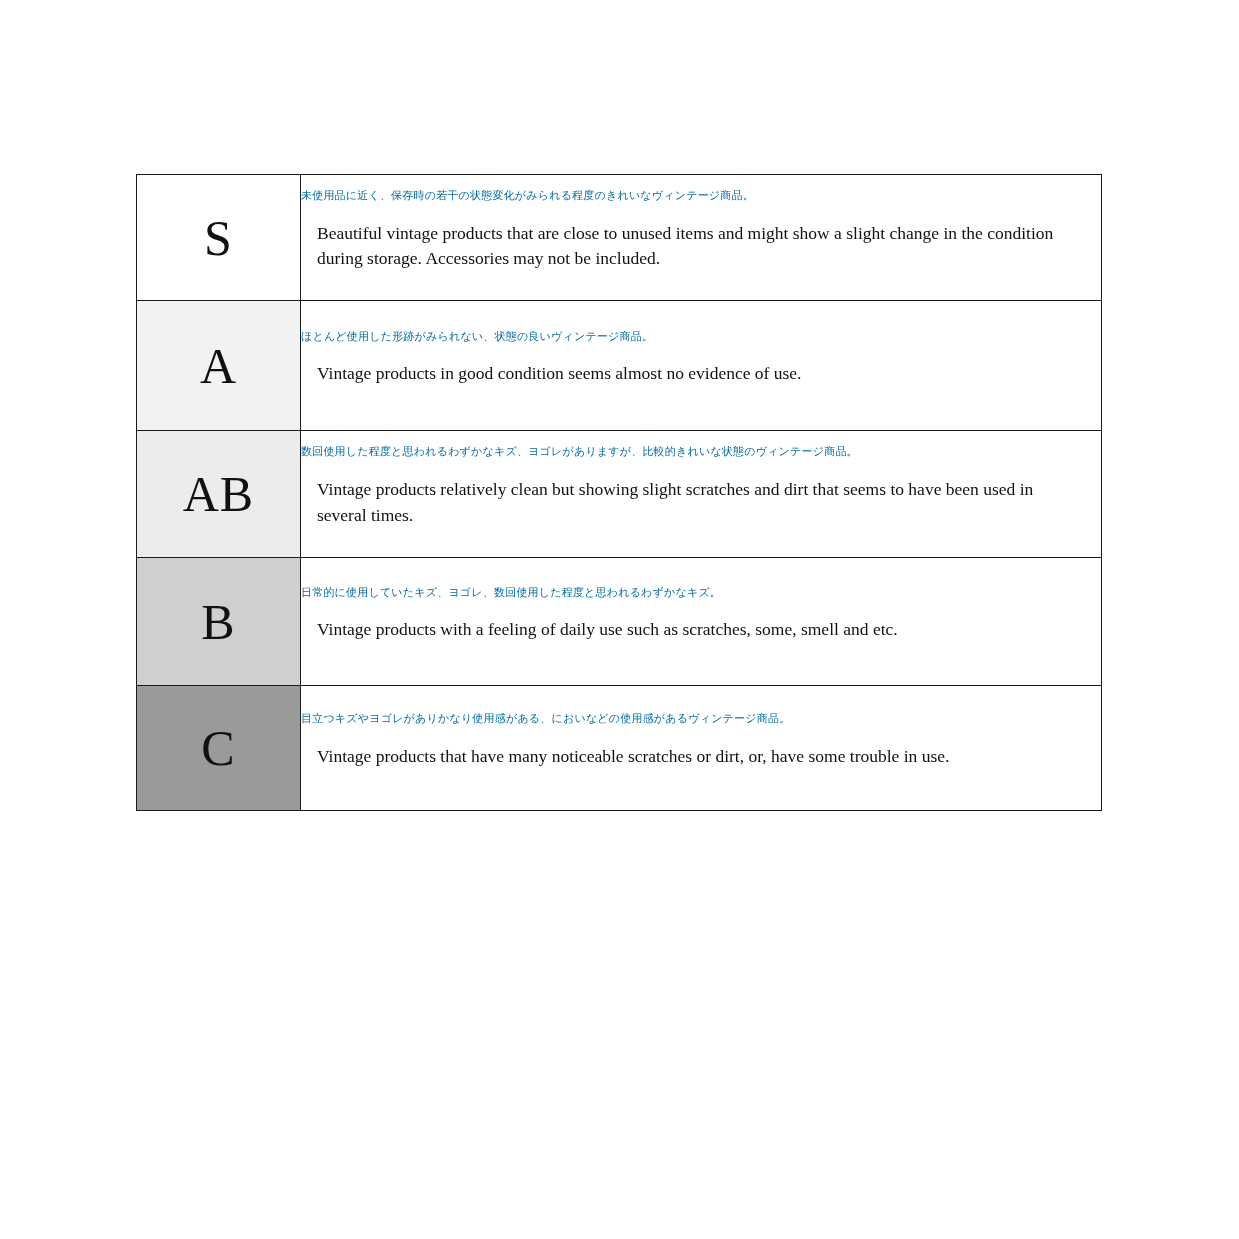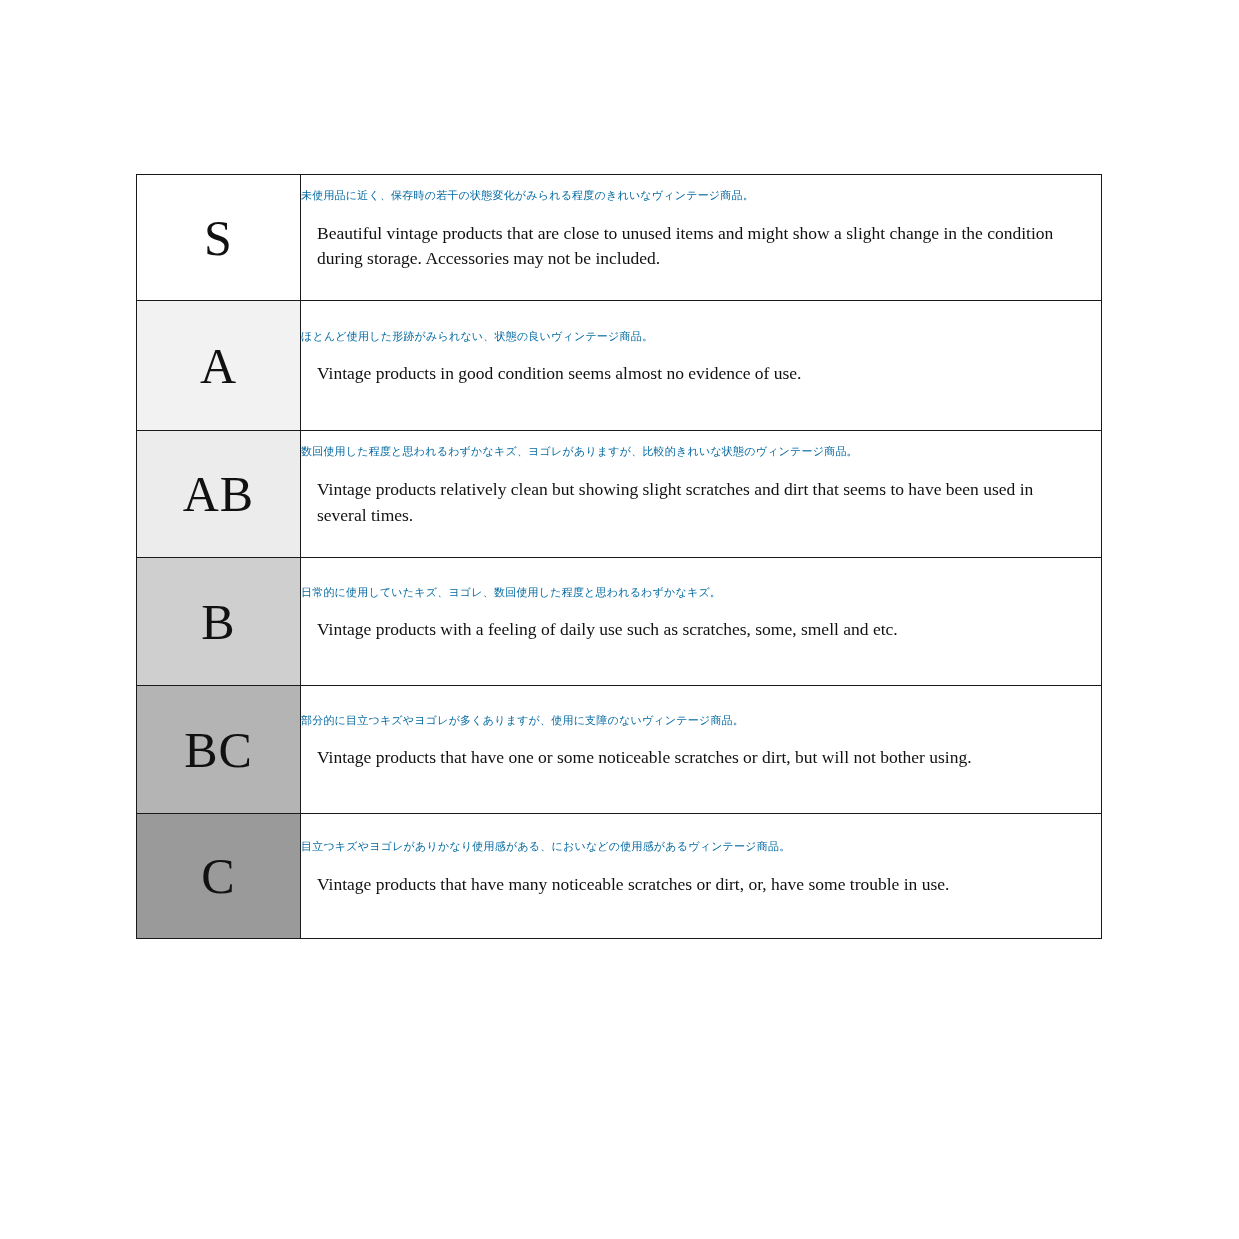--- a/index.html
+++ b/index.html
@@ -96,29 +96,20 @@
     </tr>
     <tr class="row-b">
       <td class="grade-cell" style="background:#cfcfcf;">
         <span>B</span>
       </td>
       <td class="desc-cell">
         <p class="jp">日常的に使用していたキズ、ヨゴレ、数回使用した程度と思われるわずかなキズ。</p>
         <p class="en">Vintage products with a feeling of daily use such as scratches, some, smell and etc.</p>
       </td>
     </tr>
-    <tr class="row-bc">
-      <td class="grade-cell" style="background:#b4b4b4;">
-        <span>BC</span>
-      </td>
-      <td class="desc-cell">
-        <p class="jp">部分的に目立つキズやヨゴレが多くありますが、使用に支障のないヴィンテージ商品。</p>
-        <p class="en">Vintage products that have one or some noticeable scratches or dirt, but will not bother using.</p>
-      </td>
-    </tr>
     <tr class="row-c">
       <td class="grade-cell" style="background:#9a9a9a;">
         <span>C</span>
       </td>
       <td class="desc-cell">
         <p class="jp">目立つキズやヨゴレがありかなり使用感がある、においなどの使用感があるヴィンテージ商品。</p>
         <p class="en">Vintage products that have many noticeable scratches or dirt, or, have some trouble in use.</p>
       </td>
     </tr>
   </tbody>

